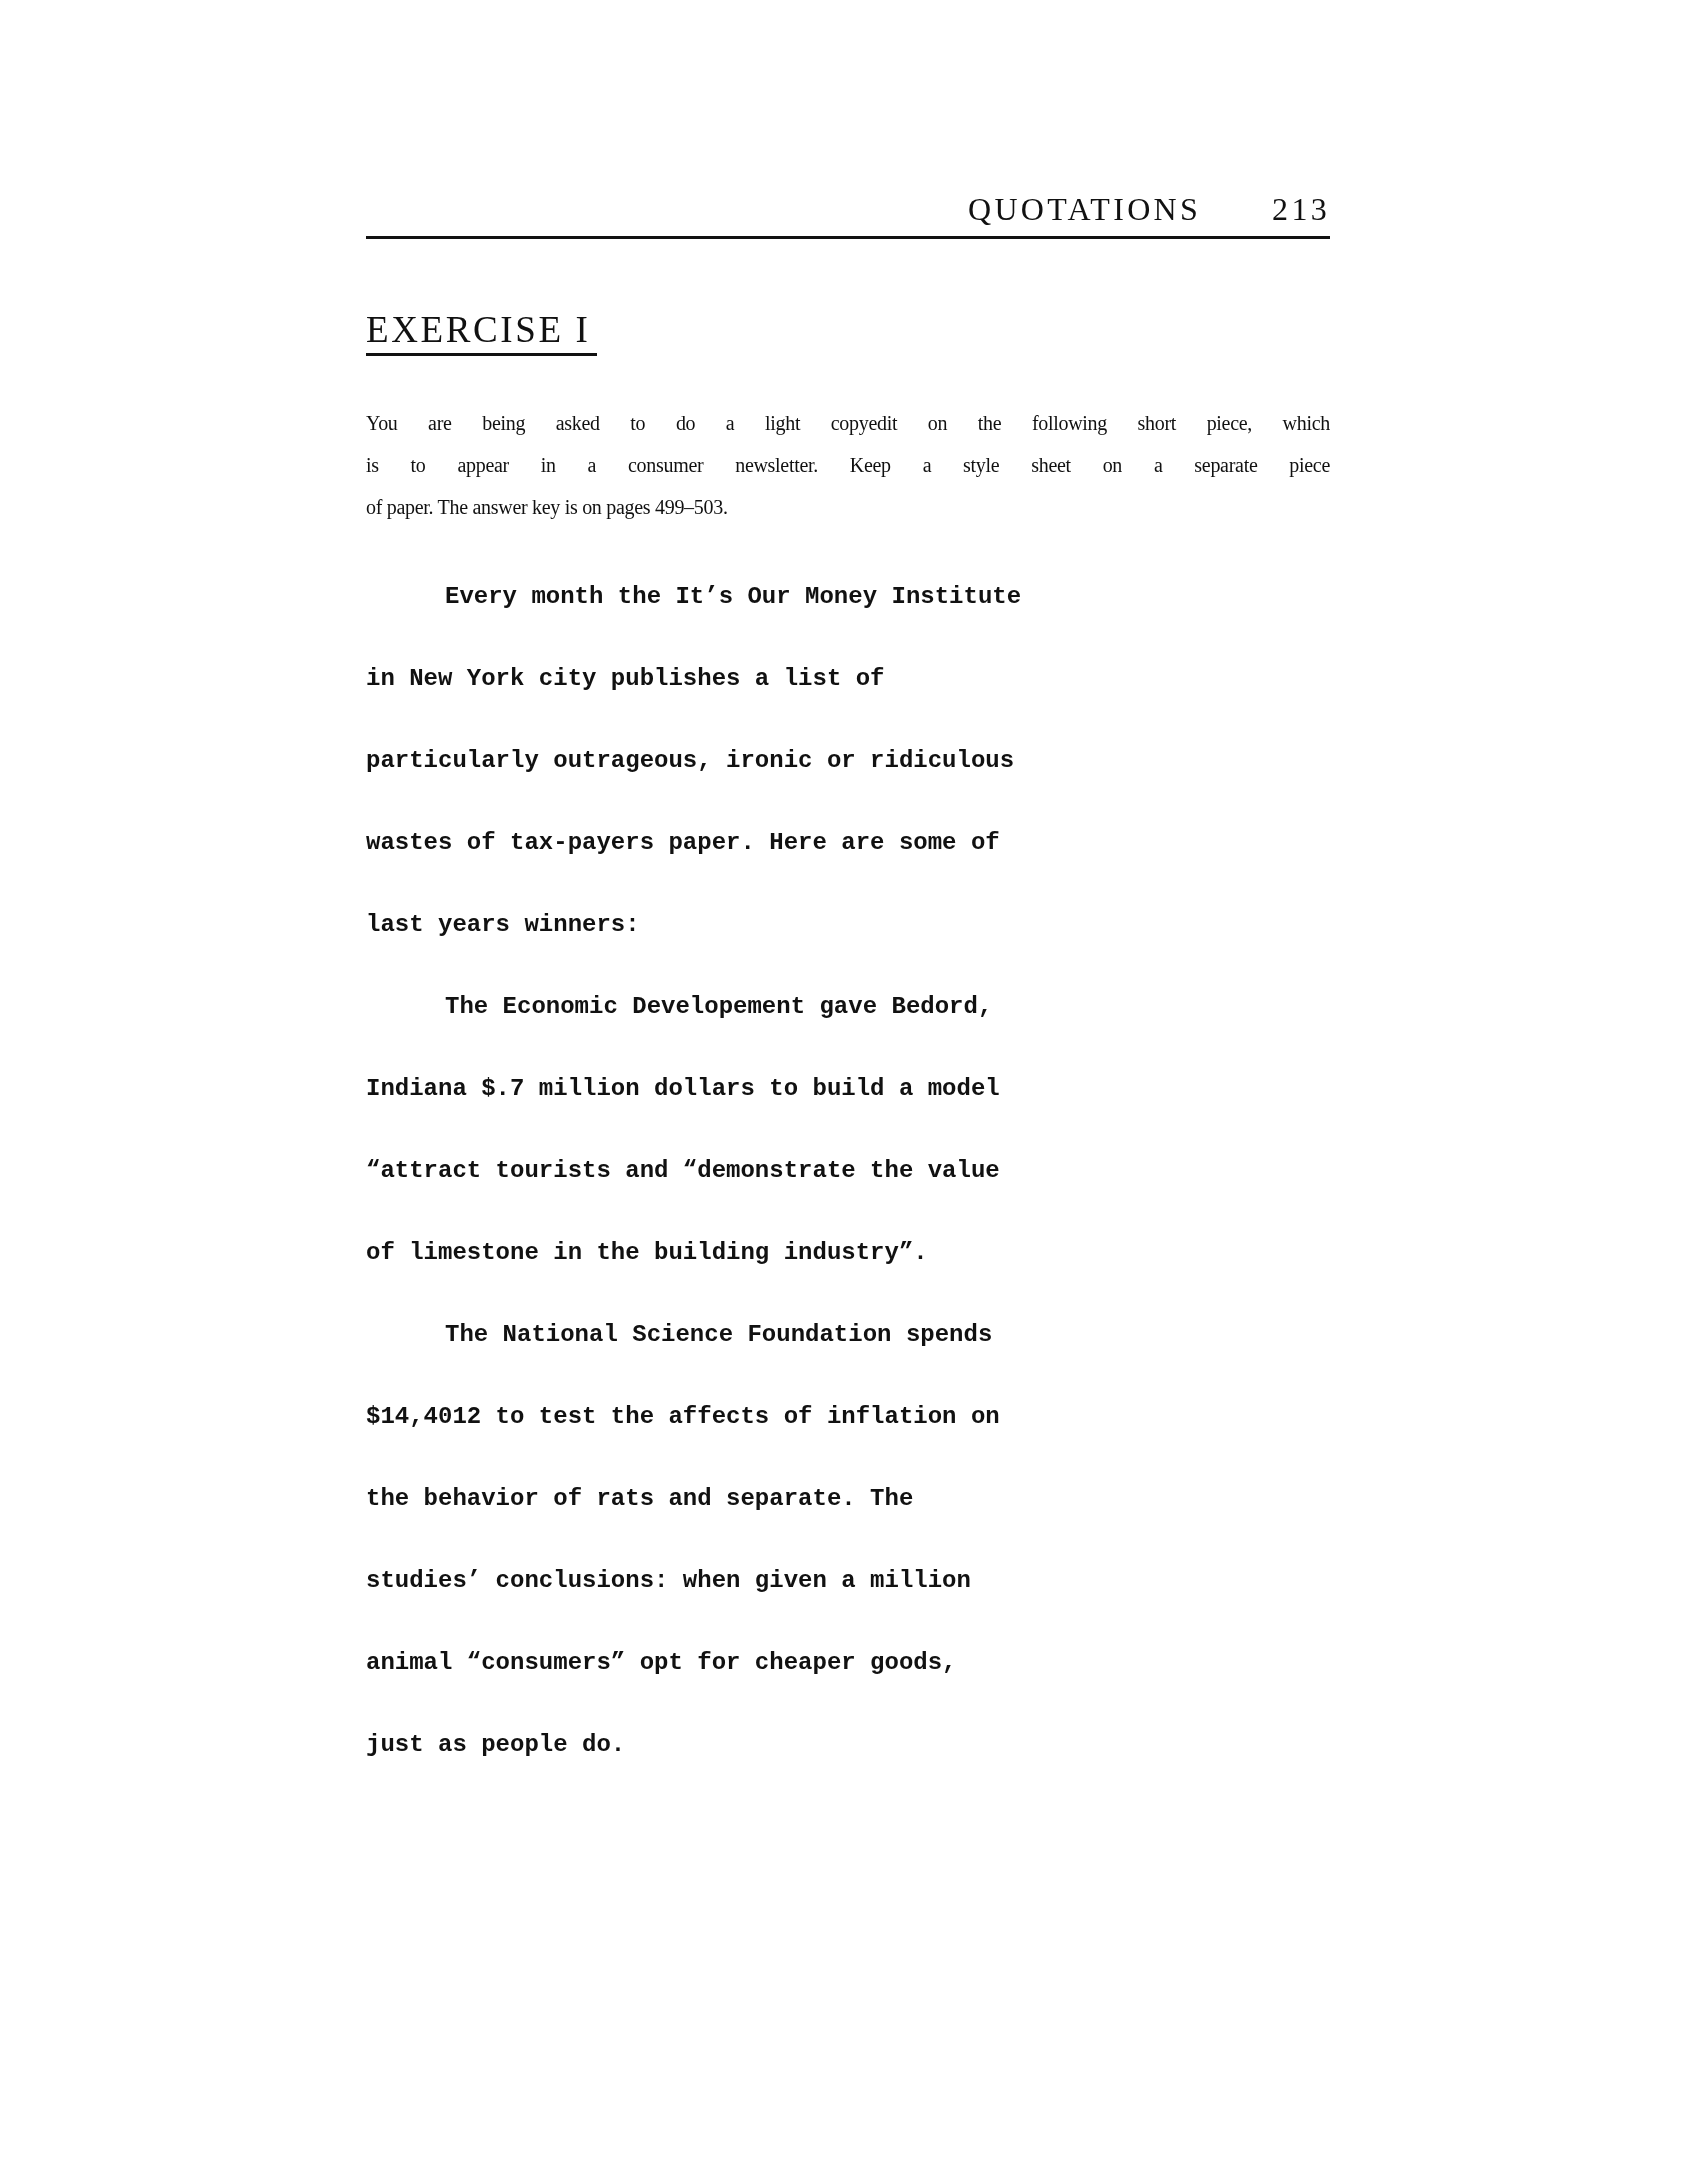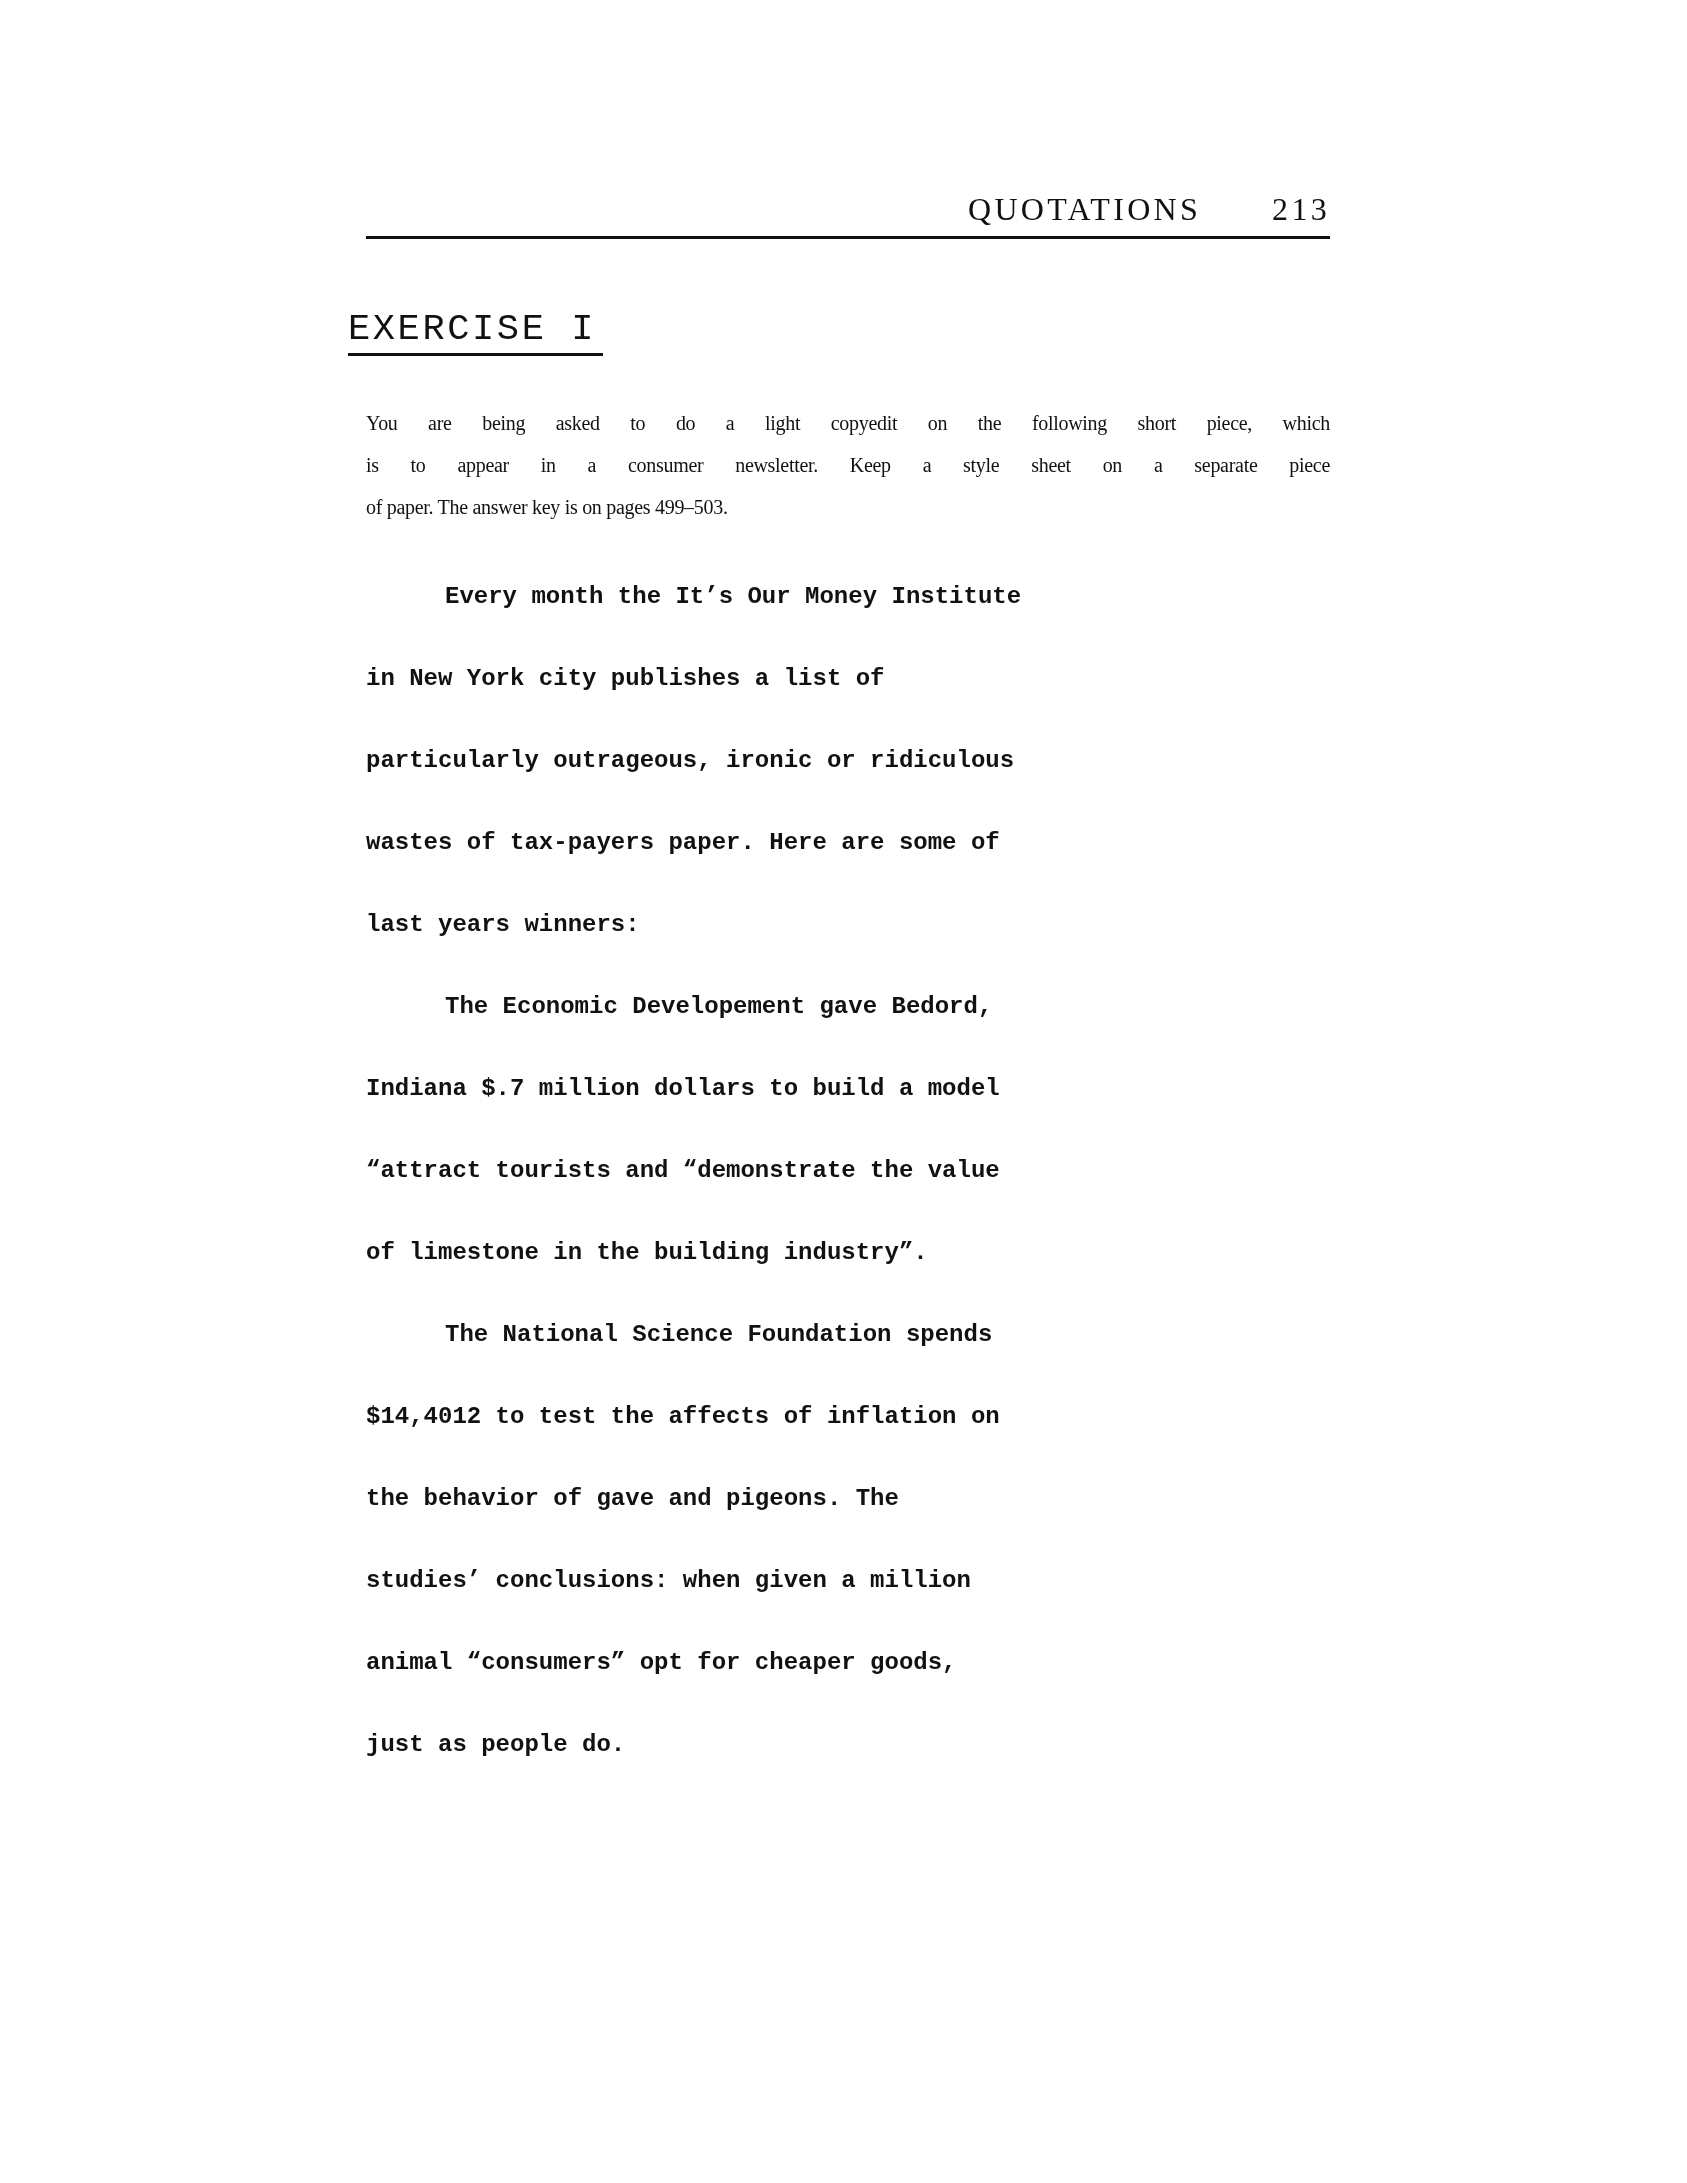--- a/index.html
+++ b/index.html
@@ -37,23 +37,23 @@
     top: 201px;
     left: 366px;
     width: 964px;
     height: 2.6px;
     background: #111111;
   }
   
   .section-heading {
     position: absolute;
     top: 276px;
-    left: 348px;
+    left: 366px;
     display: inline-block;
-    font-family: Liberation Mono, monospace;
+    font-family: Liberation Serif, serif;
     font-size: 37px;
     line-height: 1;
     letter-spacing: 2.6px;
     padding: 0 6.6px 4.6px 0;
     border-bottom: 3.3px solid #111111;
     white-space: nowrap;
   }
   
   .intro {
     position: absolute;
@@ -109,20 +109,20 @@
       <div class="ts-line">in New York city publishes a list of</div>
       <div class="ts-line">particularly outrageous, ironic or ridiculous</div>
       <div class="ts-line">wastes of tax-payers paper. Here are some of</div>
       <div class="ts-line">last years winners:</div>
       <div class="ts-line indent">The Economic Developement gave Bedord,</div>
       <div class="ts-line">Indiana $.7 million dollars to build a model</div>
       <div class="ts-line">“attract tourists and “demonstrate the value</div>
       <div class="ts-line">of limestone in the building industry”.</div>
       <div class="ts-line indent">The National Science Foundation spends</div>
       <div class="ts-line">$14,4012 to test the affects of inflation on</div>
-      <div class="ts-line">the behavior of gave and pigeons. The</div>
+      <div class="ts-line">the behavior of rats and separate. The</div>
       <div class="ts-line">studies’ conclusions: when given a million</div>
       <div class="ts-line">animal “consumers” opt for cheaper goods,</div>
       <div class="ts-line">just as people do.</div>
     </div>
 
 </div>
 
 
 </body></html>

